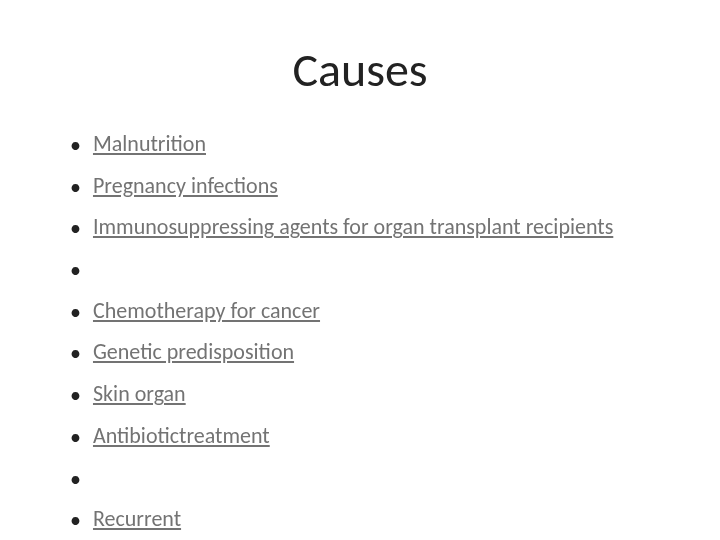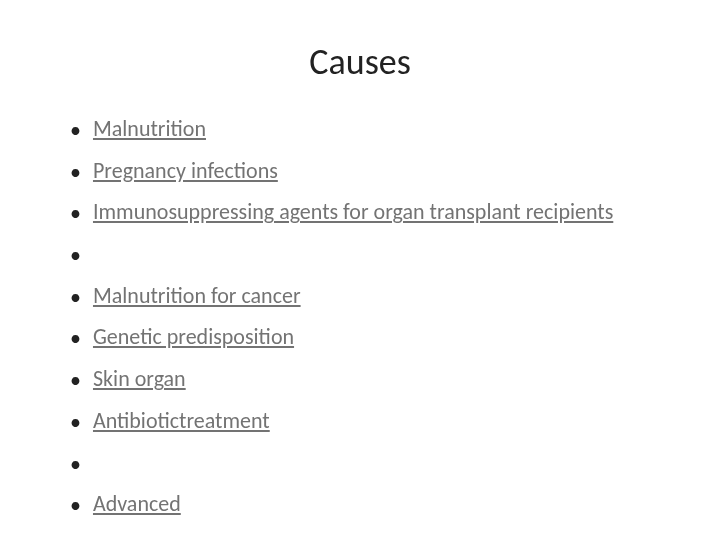--- a/index.html
+++ b/index.html
@@ -19,21 +19,21 @@
     .slide {
       width: 720px;
       height: 540px;
       padding: 30px 50px 30px 50px;
       display: flex;
       flex-direction: column;
     }
 
     .title {
       text-align: center;
-      font-size: 36px;
+      font-size: 48px;
       font-weight: normal;
       color: #222222;
       margin-bottom: 30px;
       margin-top: 10px;
     }
 
     .content {
       flex: 1;
       display: flex;
       flex-direction: column;
@@ -84,36 +84,36 @@
         </li>
         <li>
           <span class="bullet">•</span>
           <a href="#">Immunosuppressing agents for organ transplant recipients</a>
         </li>
         <li>
           <span class="bullet">•</span>
         </li>
         <li>
           <span class="bullet">•</span>
-          <a href="#">Malnutrition for cancer</a>
+          <a href="#">Chemotherapy for cancer</a>
         </li>
         <li>
           <span class="bullet">•</span>
           <a href="#">Genetic predisposition</a>
         </li>
         <li>
           <span class="bullet">•</span>
           <a href="#">Skin organ</a>
         </li>
         <li>
           <span class="bullet">•</span>
           <a href="#">Antibiotictreatment</a>
         </li>
         <li>
           <span class="bullet">•</span>
         </li>
         <li>
           <span class="bullet">•</span>
-          <a href="#">Advanced</a>
+          <a href="#">Recurrent</a>
         </li>
       </ul>
   </div>
 </div>
 
 </body></html>

